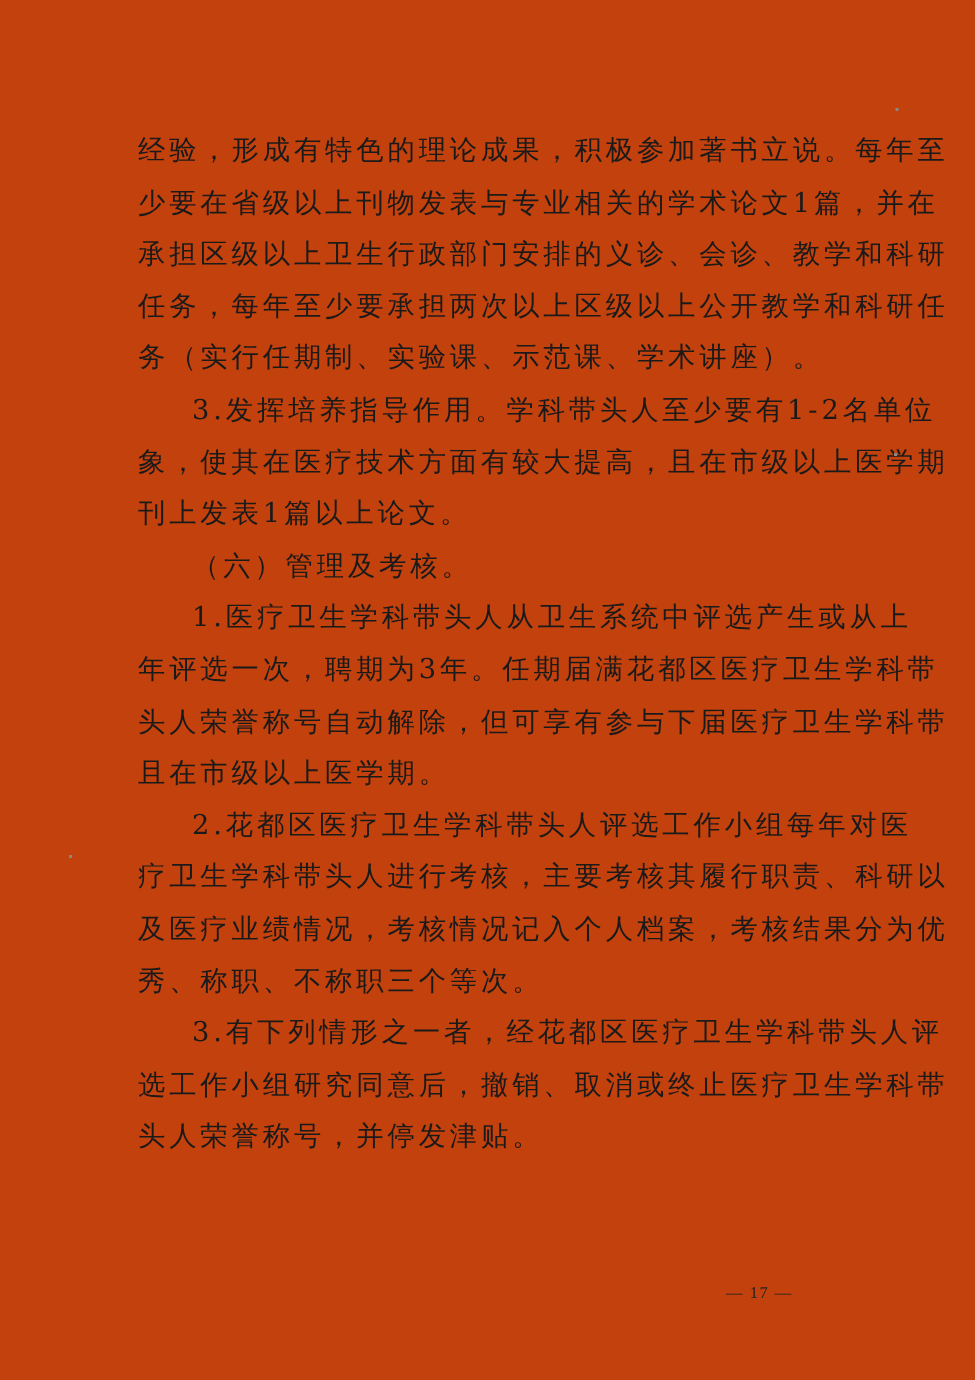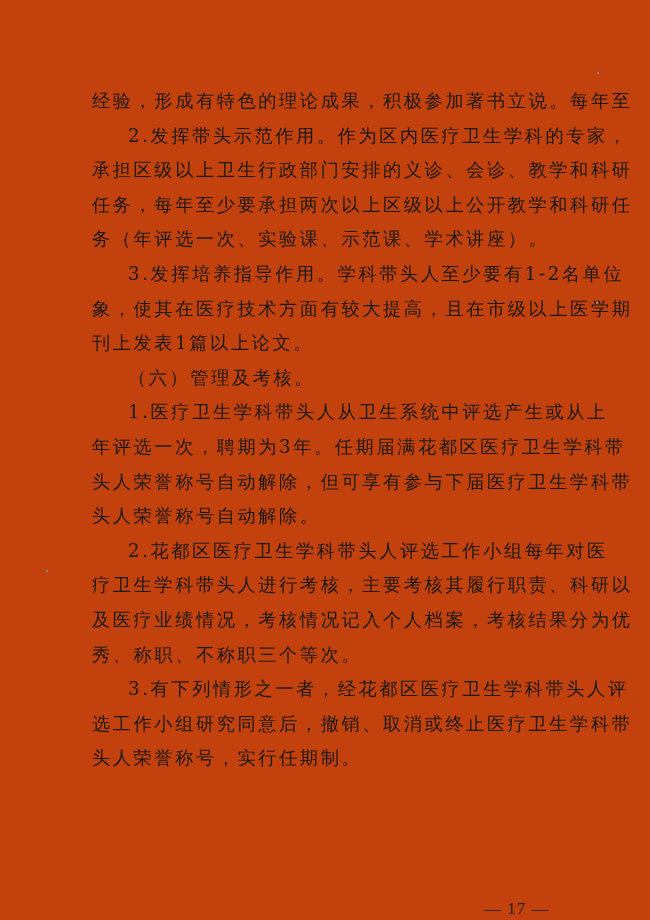--- a/index.html
+++ b/index.html
@@ -9,49 +9,49 @@
   .line {
     height: 34.6px; line-height: 34.6px;
     font-family: "DejaVu Serif", "Liberation Serif", serif;
     font-size: 18.2px; color: #1a1a1a;
     white-space: nowrap; letter-spacing: 2.6px;
     text-align: justify; text-align-last: justify;
   }
   .line.indent { padding-left: 36px; }
   .line.last { text-align-last: left; }
   .pagenum {
-    position: absolute; left: 484px; top: 899px;
+    position: absolute; left: 484px; top: 856px;
     font-family: "Liberation Serif", "DejaVu Serif", serif;
-    font-size: 17px; color: #222; letter-spacing: 1px;
+    font-size: 11px; color: #222; letter-spacing: 1px;
   }
   .speck { position: absolute; width: 2px; height: 2px; background: #888; }
 </style>
 </head>
 <body>
 
 <div class="page">
   <div class="content" id="content">
       <div class="line">经验，形成有特色的理论成果，积极参加著书立说。每年至</div>
-      <div class="line indent">2.发挥带头示范作用。作为区内医疗卫生学科的专家，</div>
+      <div class="line">少要在省级以上刊物发表与专业相关的学术论文1篇，并在</div>
       <div class="line">承担区级以上卫生行政部门安排的义诊、会诊、教学和科研</div>
       <div class="line">任务，每年至少要承担两次以上区级以上公开教学和科研任</div>
-      <div class="line last">务（年评选一次、实验课、示范课、学术讲座）。</div>
+      <div class="line last">务（实行任期制、实验课、示范课、学术讲座）。</div>
       <div class="line indent">3.发挥培养指导作用。学科带头人至少要有1-2名单位</div>
       <div class="line">象，使其在医疗技术方面有较大提高，且在市级以上医学期</div>
       <div class="line last">刊上发表1篇以上论文。</div>
       <div class="line indent last">（六）管理及考核。</div>
       <div class="line indent">1.医疗卫生学科带头人从卫生系统中评选产生或从上</div>
       <div class="line">年评选一次，聘期为3年。任期届满花都区医疗卫生学科带</div>
       <div class="line">头人荣誉称号自动解除，但可享有参与下届医疗卫生学科带</div>
-      <div class="line last">头人荣誉称号自动解除。</div>
+      <div class="line last">且在市级以上医学期。</div>
       <div class="line indent">2.花都区医疗卫生学科带头人评选工作小组每年对医</div>
       <div class="line">疗卫生学科带头人进行考核，主要考核其履行职责、科研以</div>
       <div class="line">及医疗业绩情况，考核情况记入个人档案，考核结果分为优</div>
       <div class="line last">秀、称职、不称职三个等次。</div>
       <div class="line indent">3.有下列情形之一者，经花都区医疗卫生学科带头人评</div>
       <div class="line">选工作小组研究同意后，撤销、取消或终止医疗卫生学科带</div>
-      <div class="line last">头人荣誉称号，实行任期制。</div>
+      <div class="line last">头人荣誉称号，并停发津贴。</div>
     </div>
   <div class="pagenum">— 17 —</div>
   <div class="speck" style="left:597px;top:72px;"></div>
   <div class="speck" style="left:596px;top:302px;"></div>
   <div class="speck" style="left:46px;top:570px;"></div>
 </div>
 
 </body></html>

